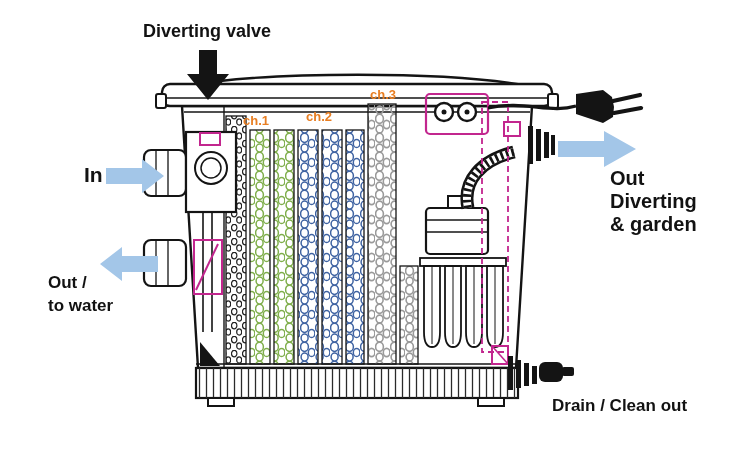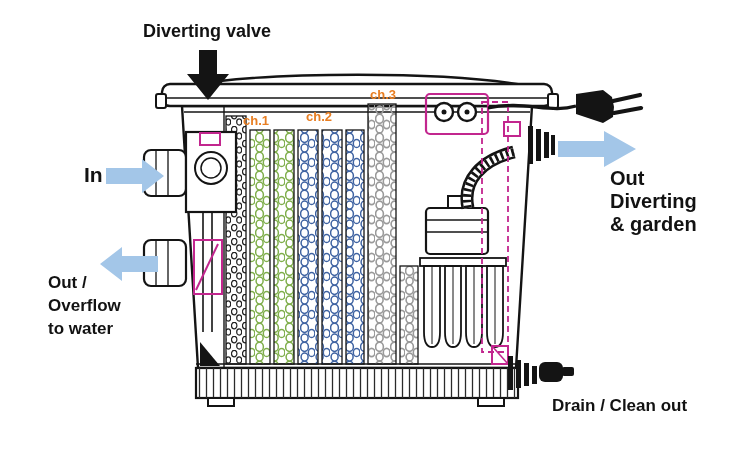--- a/index.html
+++ b/index.html
@@ -174,21 +174,20 @@
     <polygon points="158,256 122,256 122,247 100,264 122,281 122,272 158,272" fill="#a3c6e8"></polygon>
     <polygon points="558,141 604,141 604,131 636,149 604,167 604,157 558,157" fill="#a3c6e8"></polygon>
   </svg>
 
   <div class="lbl lbl-diverting">Diverting valve</div>
 
   <div class="lbl lbl-in">In</div>
 
   <div class="lbl lbl-overflow">
     <div>Out /</div>
-    <div>Overflow</div>
     <div>to water</div>
   </div>
 
   <div class="lbl lbl-filtered">
     <div>Out</div>
     <div>Diverting</div>
     <div>&amp; garden</div>
   </div>
 
   <div class="lbl lbl-drain">Drain / Clean out</div>

